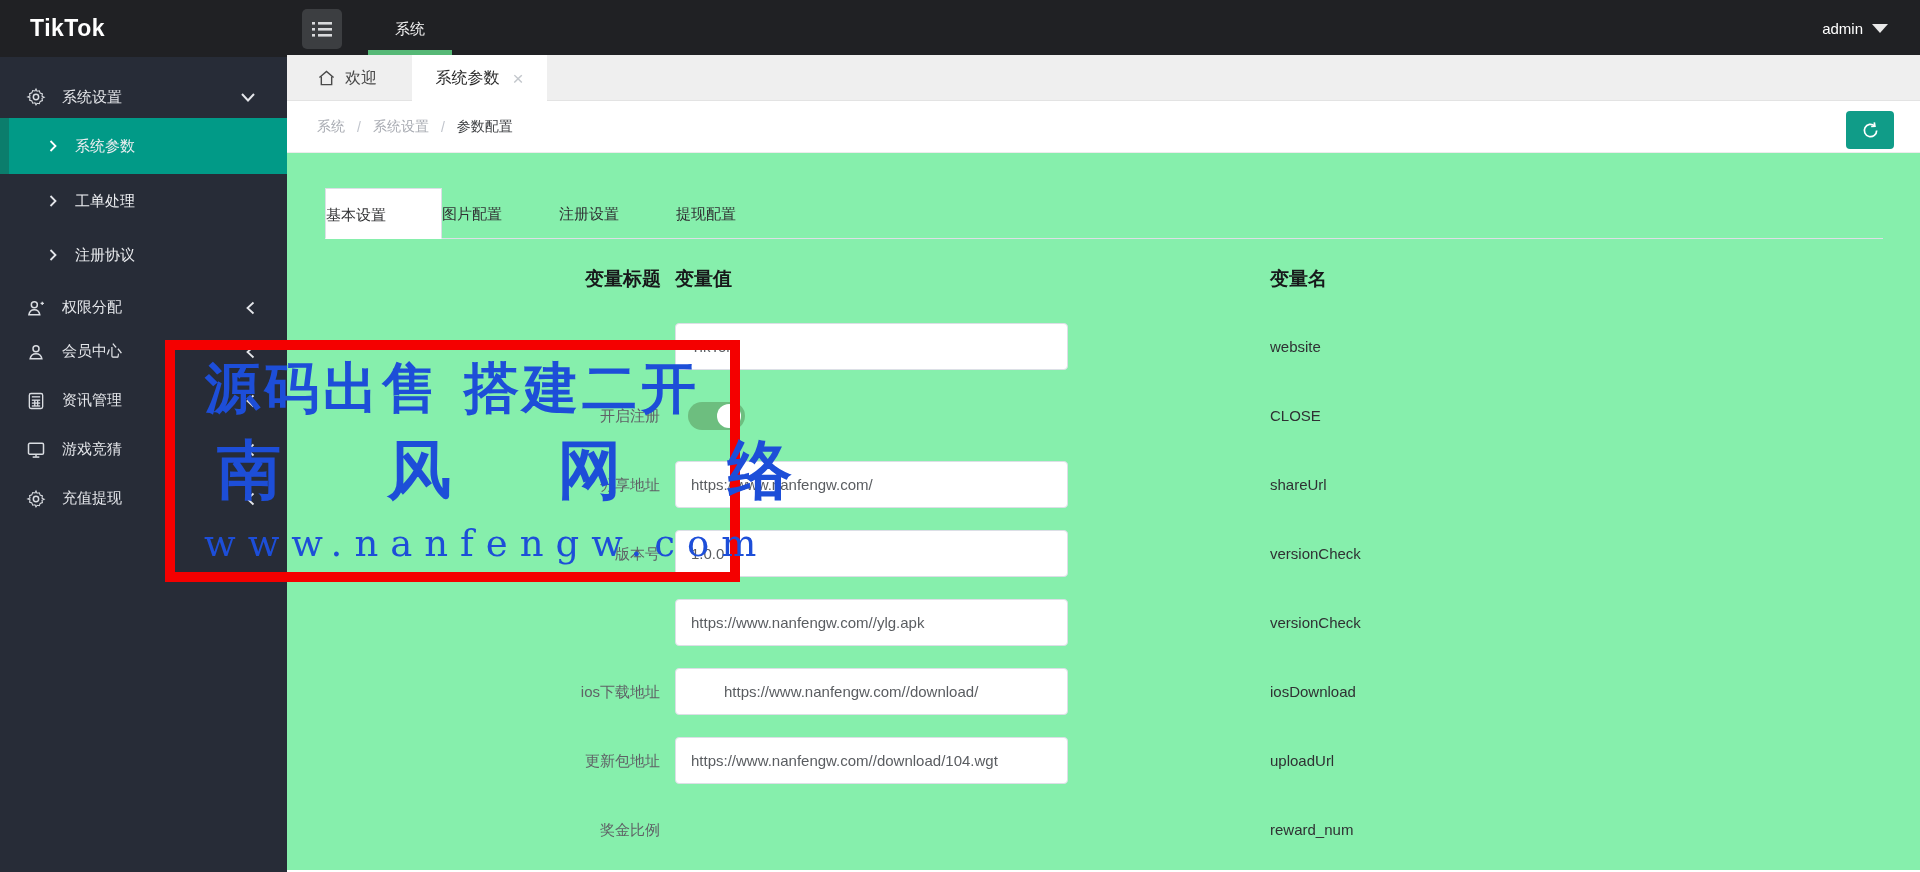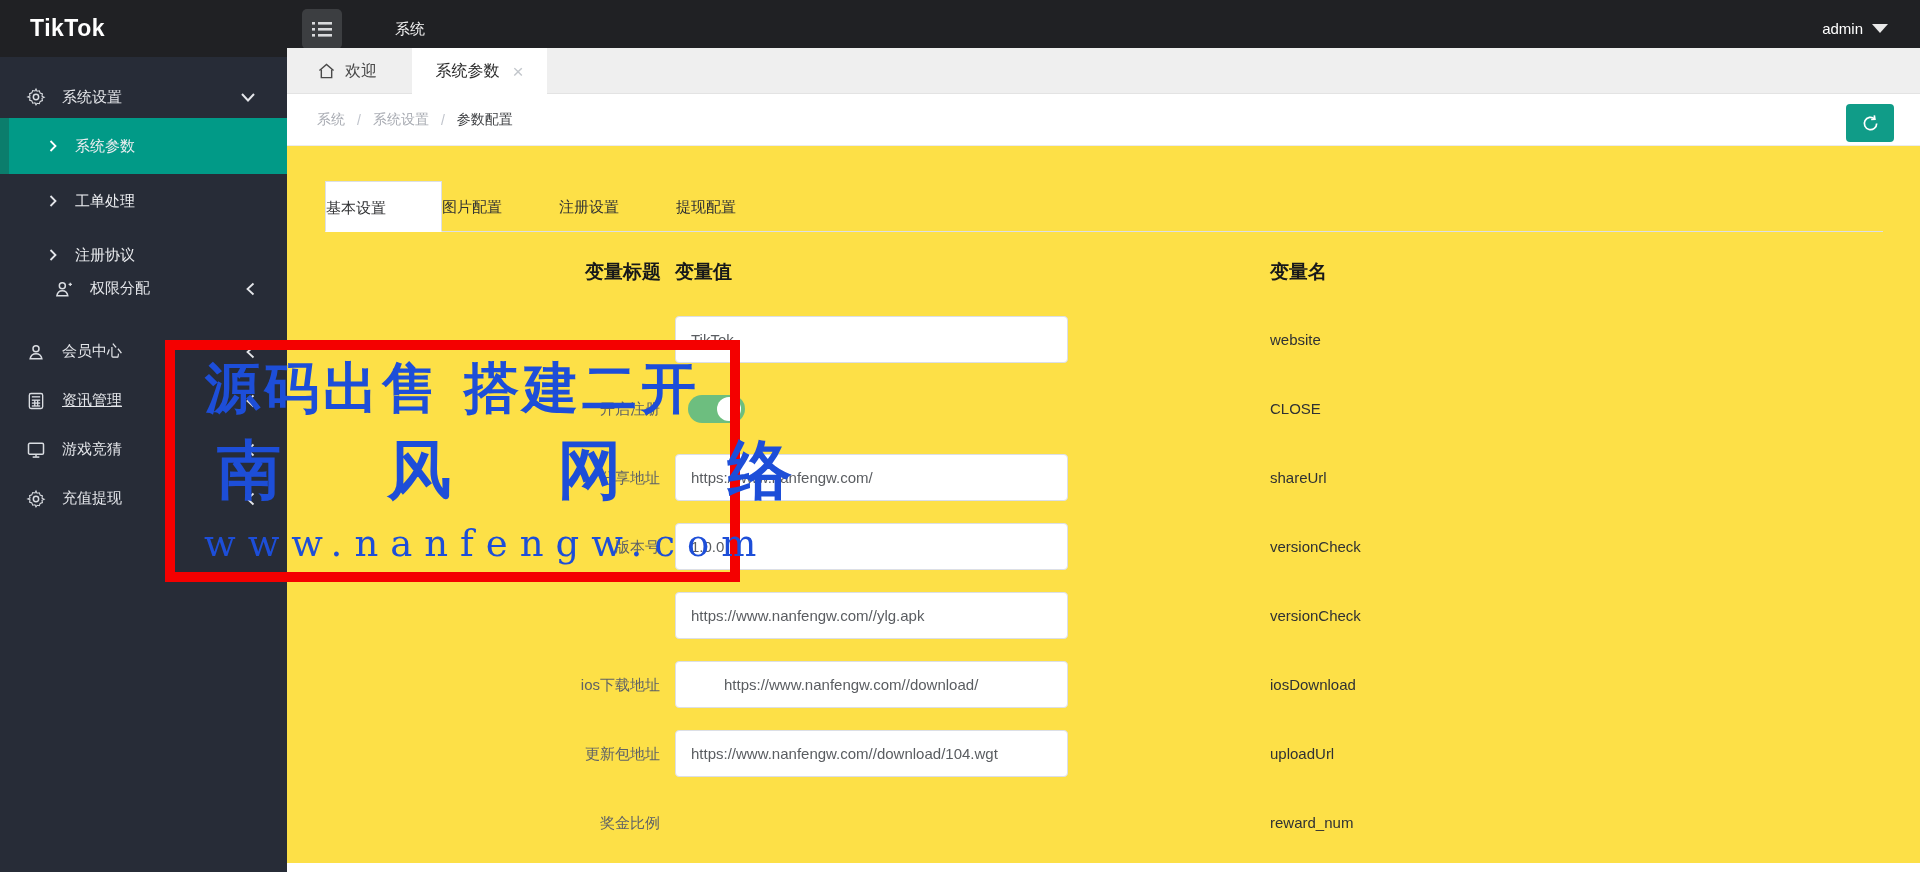--- a/index.html
+++ b/index.html
@@ -27,21 +27,21 @@
   .side-row .ico { width:22px; height:22px; margin-left:25px; margin-right:15px; flex:0 0 22px;
                    display:flex; align-items:center; justify-content:center; }
   .side-row .chev { position:absolute; right:32px; display:flex; align-items:center; }
   .sub-row { position:absolute; left:0; width:287px; color:#eceef1; font-size:15px; cursor:pointer;
              display:flex; align-items:center; }
   .sub-row .arrow { margin-left:49px; margin-right:18px; display:flex; align-items:center; }
   .sub-active { background:#019a87; border-left:9px solid #0b7d6c; }
   .sub-active .arrow { margin-left:40px; }
 
   
-  #main { position:absolute; left:287px; top:48px; width:1633px; height:815px; background:#fde047; }
+  #main { position:absolute; left:287px; top:55px; width:1633px; height:815px; background:#86efac; }
   #pagetabs { position:absolute; left:0; top:0; width:1633px; height:46px; background:#efefef; border-bottom:1px solid #e3e3e3; }
   #tab-welcome { position:absolute; left:15px; top:0; height:46px; padding:0 16px; display:flex; align-items:center; gap:10px;
                  color:#4a4a4a; font-size:16px; cursor:pointer; }
   #tab-active { position:absolute; left:125px; top:0; width:135px; height:46px; background:#fff;
                 display:flex; align-items:center; justify-content:center; gap:13px; font-size:16px; color:#2b2b2b; cursor:pointer; }
   #tab-active .close { color:#c3c7cc; font-size:19px; line-height:1; cursor:pointer; }
 
   #crumbrow { position:absolute; left:0; top:46px; width:1633px; height:52px; background:#fff; border-bottom:1px solid #ececec; }
   #breadcrumb { position:absolute; left:30px; top:0; height:52px; display:flex; align-items:center; gap:12px; font-size:14px; }
   .crumb-dim { color:#a9acb3; }
@@ -142,21 +142,21 @@
 
   <div class="sub-row" style="top:171px; height:54px;">
     <span class="arrow">
       <svg width="8" height="12" viewBox="0 0 8 12" fill="none" stroke="#e4e6ea" stroke-width="1.8">
           <polyline points="1.5,1 6.5,6 1.5,11"></polyline>
         </svg>
     </span>
     <span>注册协议</span>
   </div>
 
-  <div class="side-row" style="top:207px; height:49px;padding-left:28px;">
+  <div class="side-row" style="top:226px; height:49px;">
     <span class="ico">
       <svg width="20" height="20" viewBox="0 0 24 24" fill="none" stroke="#dadde2" stroke-width="1.8">
         <circle cx="10" cy="8" r="3.6"></circle>
           <path d="M3.5 20c.6-4 3.2-6 6.5-6s5.9 2 6.5 6z"></path>
         <path d="M17.5 6.5h4M19.5 4.5v4" stroke-width="1.5"></path>
       </svg>
     </span>
     <span>权限分配</span>
     <span class="chev">
       <svg width="9" height="14" viewBox="0 0 9 14" fill="none" stroke="#e4e6ea" stroke-width="1.8">
@@ -173,21 +173,21 @@
       </svg>
     </span>
     <span>会员中心</span>
     <span class="chev">
       <svg width="9" height="14" viewBox="0 0 9 14" fill="none" stroke="#e4e6ea" stroke-width="1.8">
           <polyline points="7.5,1.5 1.5,7 7.5,12.5"></polyline>
         </svg>
     </span>
   </div>
 
-  <div class="side-row" style="top:319px; height:49px;text-decoration:underline;">
+  <div class="side-row" style="top:319px; height:49px;">
     <span class="ico">
       <svg width="20" height="20" viewBox="0 0 24 24" fill="none" stroke="#dadde2" stroke-width="1.6">
         <rect x="4" y="3" width="16" height="18" rx="2"></rect>
         <line x1="7" y1="7" x2="17" y2="7"></line>
         <line x1="7" y1="11" x2="17" y2="11"></line>
           <line x1="7" y1="14.5" x2="17" y2="14.5"></line>
           <line x1="7" y1="18" x2="17" y2="18"></line>
         <line x1="10.5" y1="11" x2="10.5" y2="18"></line>
           <line x1="14" y1="11" x2="14" y2="18"></line>
       </svg>

